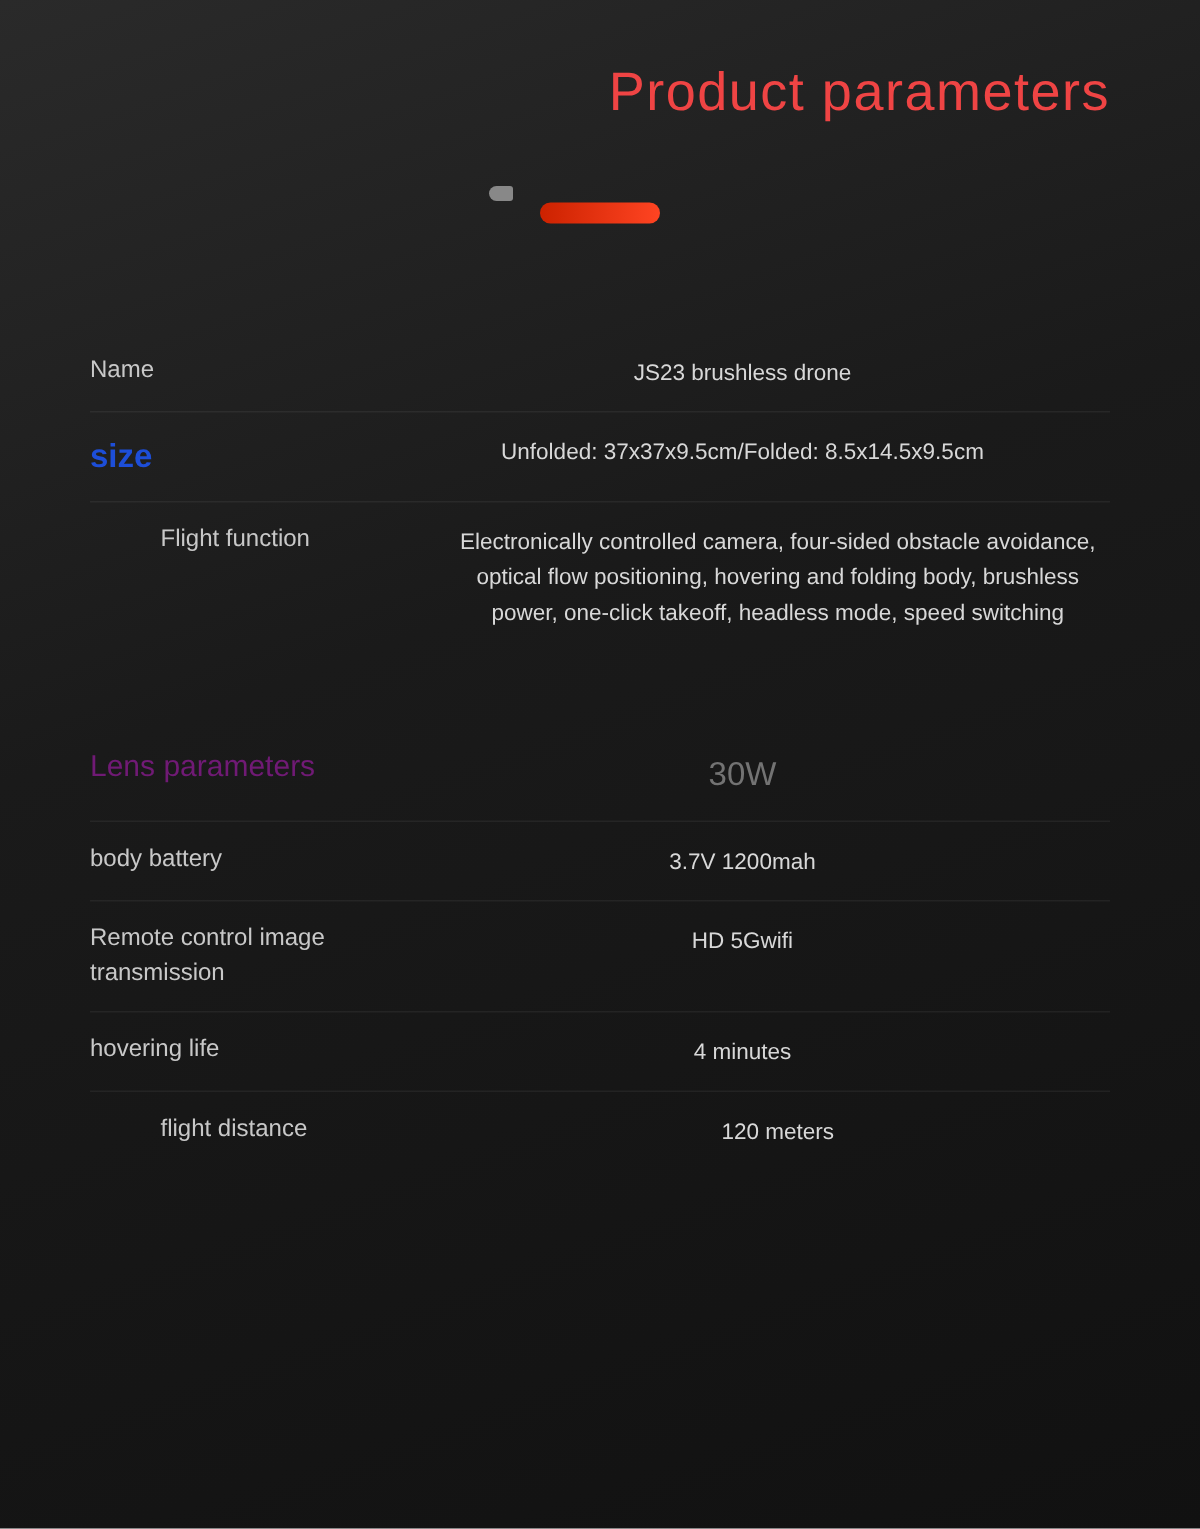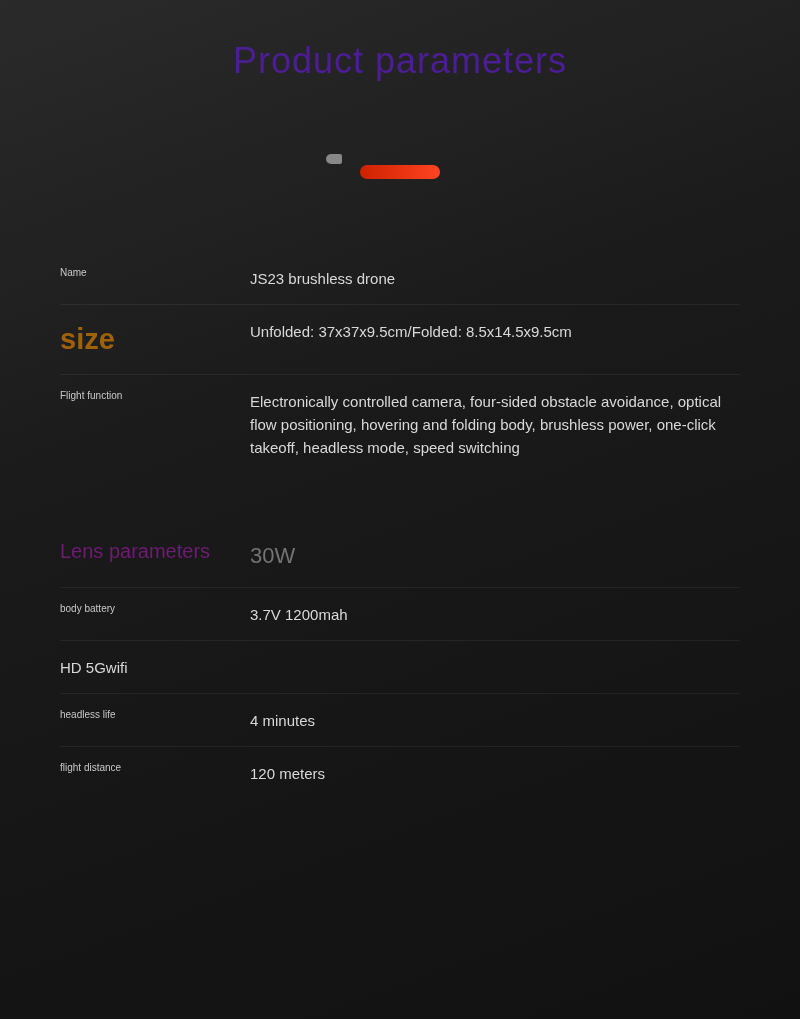--- a/index.html
+++ b/index.html
@@ -18,26 +18,25 @@
     }
 
     .page-wrapper {
       width: 800px;
       min-height: 1019px;
       position: relative;
       padding: 40px 60px 60px 60px;
     }
 
     .page-title {
-      text-align: center;
+      text-align: right;
       font-size: 36px;
       font-weight: 300;
-      color: #4c1d95;
+      color: #ef4444;
       letter-spacing: 1px;
-      margin-bottom: 30px;
     }
 
     .drone-image-area {
       display: flex;
       justify-content: center;
       align-items: center;
       height: 120px;
       margin-bottom: 20px;
     }
 
@@ -75,49 +74,51 @@
 
     .param-row {
       display: flex;
       align-items: flex-start;
       padding: 14px 0;
       border-bottom: 1px solid rgba(255,255,255,0.06);
     }
 
     .param-row:last-child {
       border-bottom: none;
+      margin-left: 47px;
     }
 
     .param-label {
       width: 190px;
       min-width: 190px;
-      font-size: 10px;
+      font-size: 16px;
       color: #c8c8c8;
       padding-right: 20px;
       line-height: 1.4;
     }
 
     .param-label.large {
       font-size: 20px;
       color: #701a75;
       line-height: 1.3;
     }
 
     .param-label.bold {
-      font-size: 29px;
+      font-size: 22px;
       font-weight: bold;
-      color: #a16207;
+      color: #1d4ed8;
     }
 
     .param-value {
       flex: 1;
       font-size: 15px;
       color: #d8d8d8;
       line-height: 1.55;
       padding-top: 1px;
+      text-align: center;
     }
 
     .param-value.large {
       font-size: 22px;
       color: #737373;
     }
 
     .section-divider {
       height: 40px;
     }
@@ -184,28 +185,31 @@
     <div class="param-row">
       <div class="param-label">
         <span>body battery</span>
       </div>
       <div class="param-value">
         <span>3.7V 1200mah</span>
       </div>
     </div>
 
     <div class="param-row">
+      <div class="param-label">
+        <span>Remote control image transmission</span>
+      </div>
       <div class="param-value">
         <span>HD 5Gwifi</span>
       </div>
     </div>
 
     <div class="param-row">
       <div class="param-label">
-        <span>headless life</span>
+        <span>hovering life</span>
       </div>
       <div class="param-value">
         <span>4 minutes</span>
       </div>
     </div>
 
     <div class="param-row">
       <div class="param-label">
         <span>flight distance</span>
       </div>

